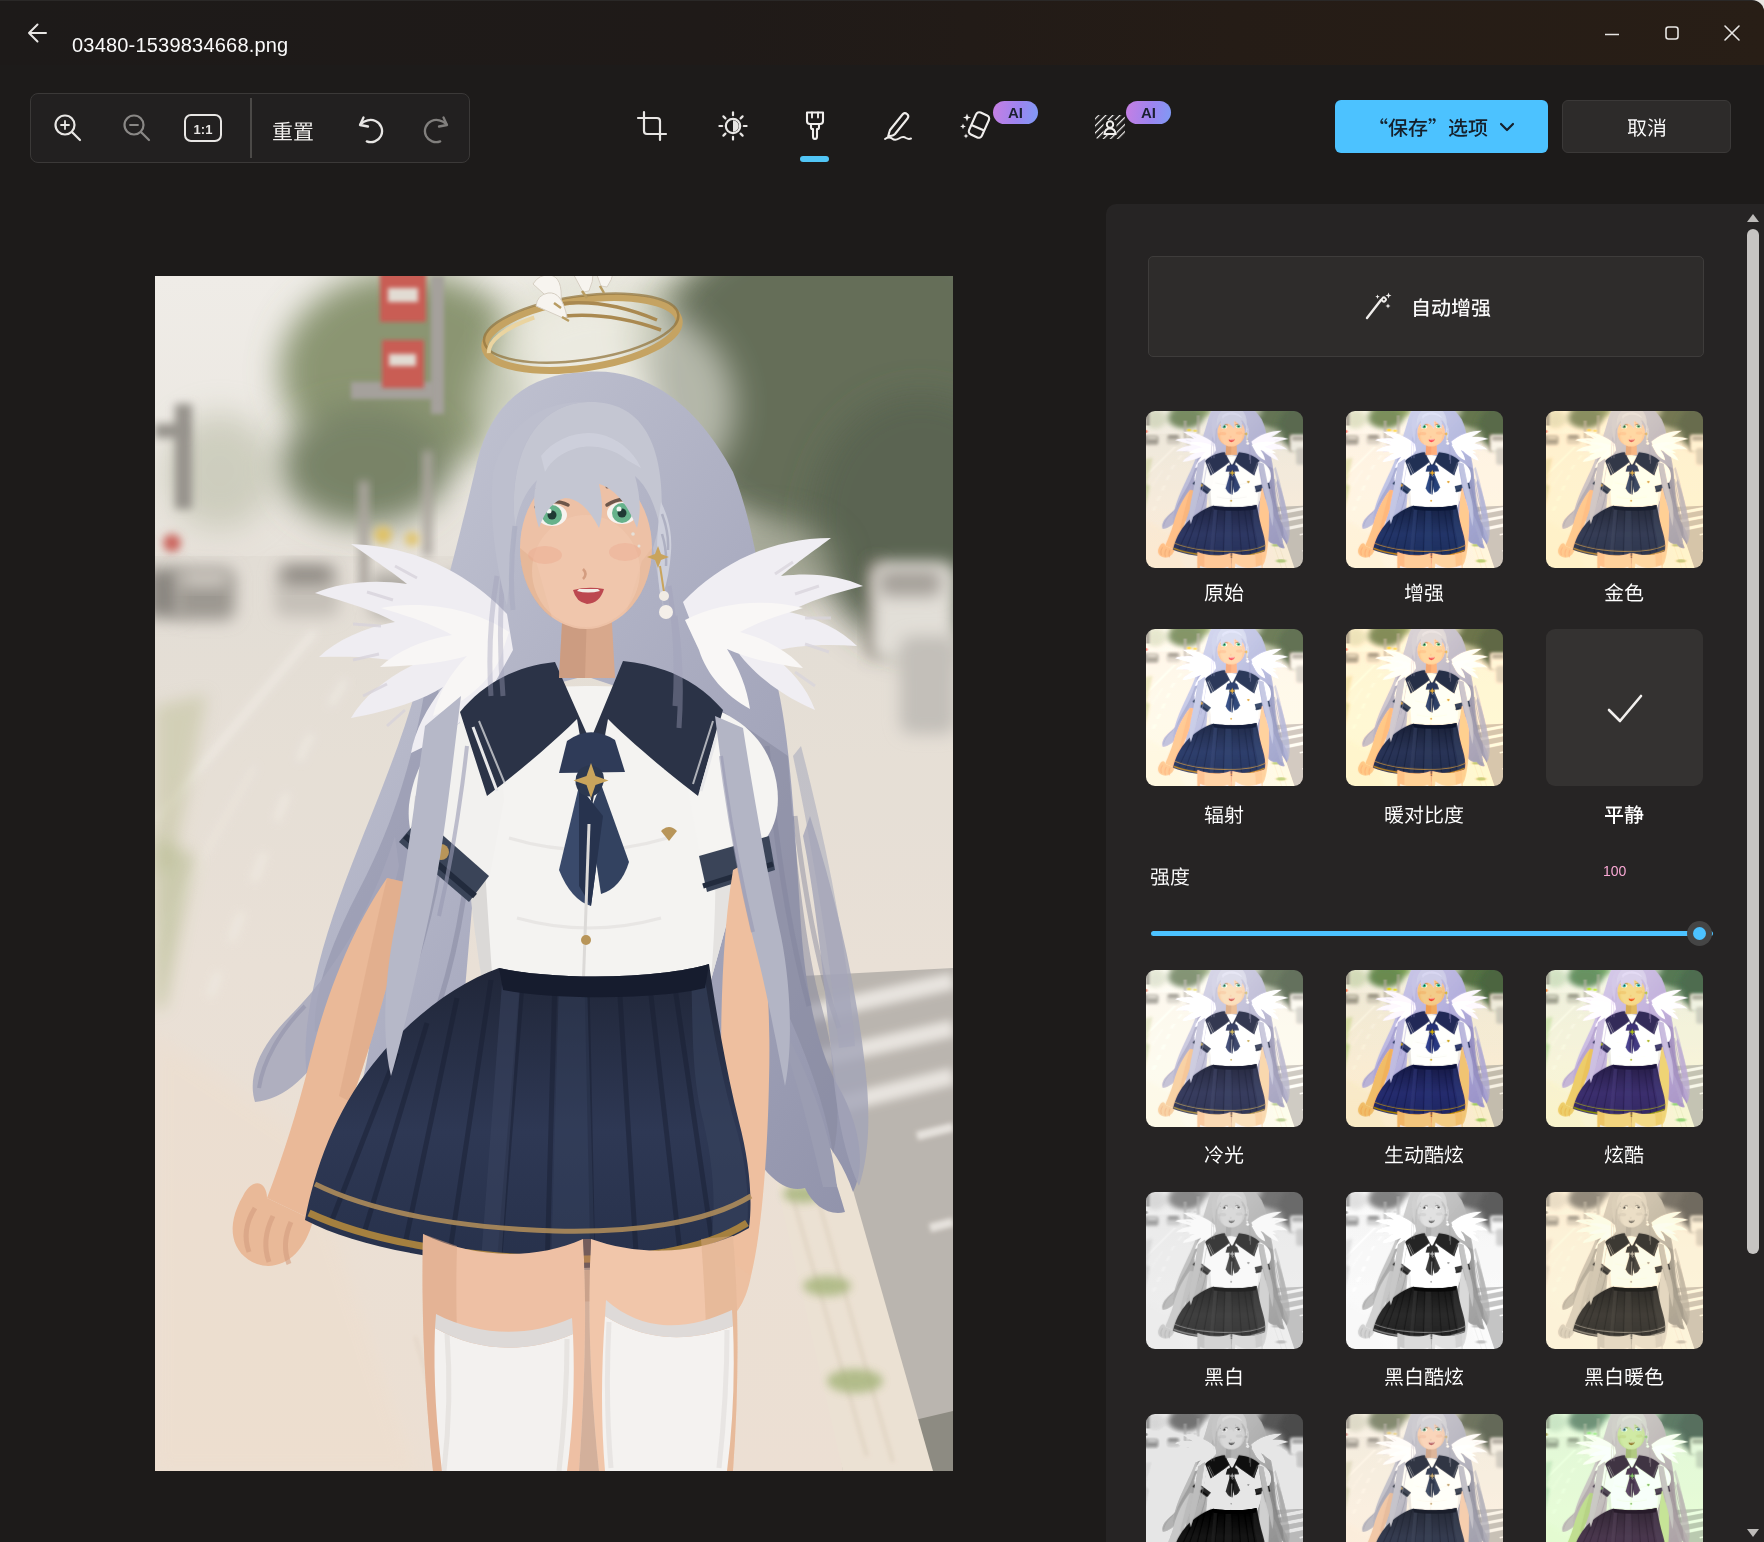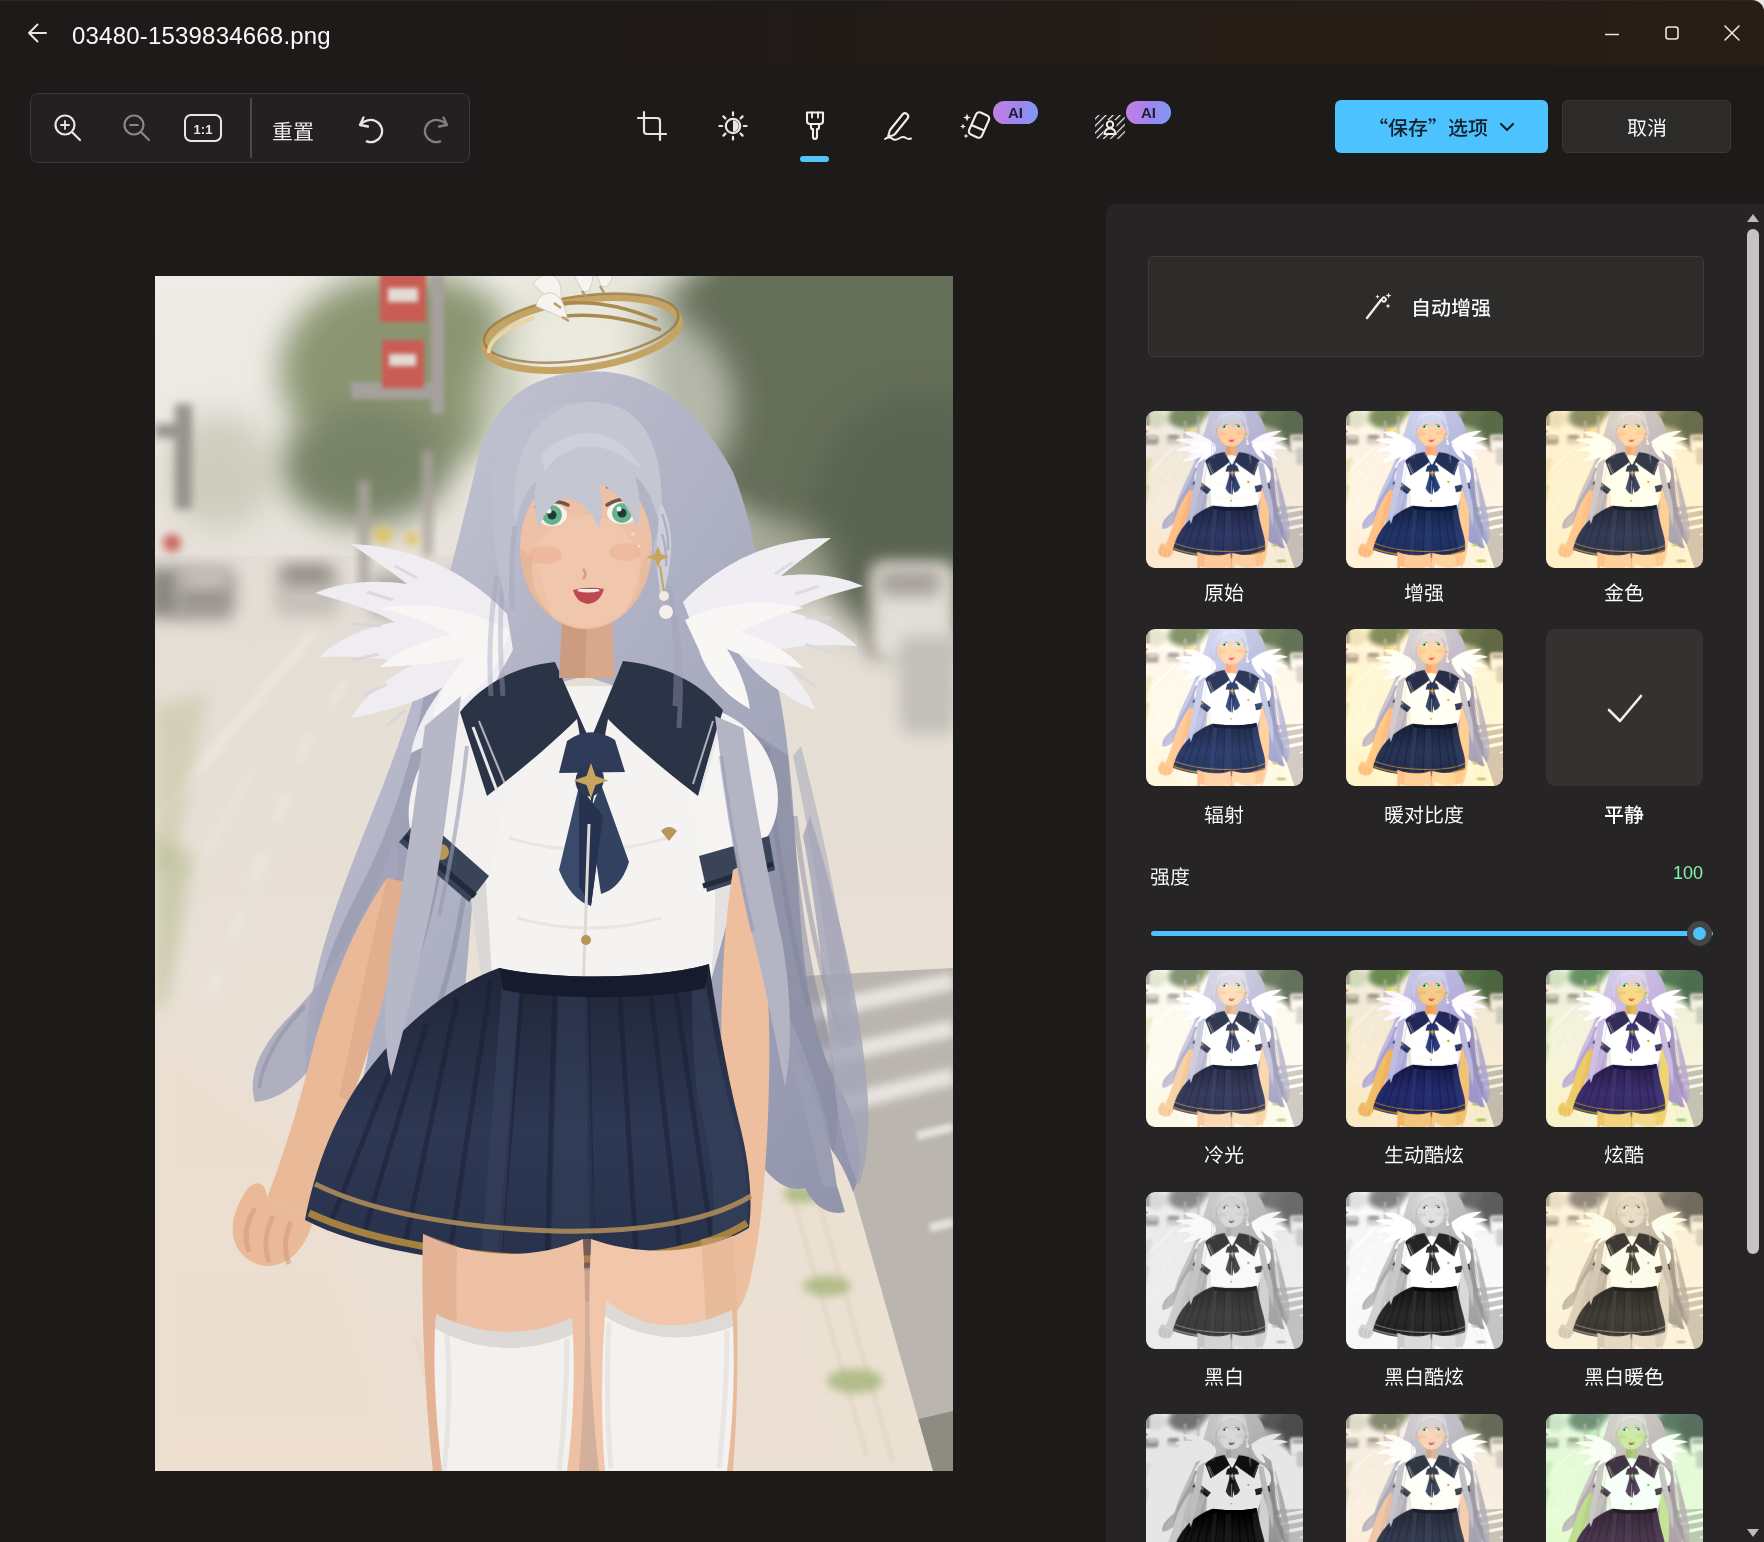--- a/index.html
+++ b/index.html
@@ -1,18 +1,18 @@
 <!DOCTYPE html>
 <html><head><meta charset="utf-8"><style>
 *{margin:0;padding:0;box-sizing:border-box}
 html,body{width:1764px;height:1542px;overflow:hidden;background:#141210;font-family:"Liberation Sans",sans-serif}
 #win{position:absolute;inset:0;background:#1d1b1a;overflow:hidden;border-top-right-radius:12px;border-top:1px solid rgba(255,255,255,.06)}
 .abs{position:absolute}
 #titlebar{position:absolute;left:0;top:0;width:1764px;height:64px;background:linear-gradient(90deg,#1d1a19 0%,#1f1a18 40%,#251c16 70%,#281e16 100%)}
-#title{position:absolute;left:72px;top:21px;color:#fafafa;font-size:24px;letter-spacing:.2px}
+#title{position:absolute;left:72px;top:33px;color:#fafafa;font-size:20px;letter-spacing:.2px}
 #toolgrp{position:absolute;left:30px;top:92px;width:440px;height:70px;border:1px solid #3b3938;border-radius:8px;background:#222020}
 .sep{position:absolute;left:250px;top:97px;width:2px;height:60px;background:#4b4947}
 #bluebtn{position:absolute;left:1335px;top:99px;width:213px;height:53px;background:#4cc2ff;border-radius:6px;display:flex;align-items:center;justify-content:center}
 #cancelbtn{position:absolute;left:1562px;top:99px;width:169px;height:53px;background:#2d2b2a;border:1px solid #3b3938;border-radius:6px;display:flex;align-items:center;justify-content:center}
 #underline{position:absolute;left:800px;top:155px;width:29px;height:6px;border-radius:3px;background:#51c5f5}
 .aibadge{position:absolute;width:45px;height:23px;border-radius:12px;background:linear-gradient(100deg,#c77fe3 0%,#9d84ef 55%,#7e9bf5 100%);display:flex;align-items:center;justify-content:center;color:#1b2030;font-size:15px;font-weight:bold;font-family:"Liberation Sans",sans-serif}
 #photo{position:absolute;left:155px;top:275px;width:798px;height:1195px}
 #panel{position:absolute;left:1106px;top:203px;width:658px;height:1339px;background:#262424;border-top-left-radius:10px}
 #autobtn{position:absolute;left:42px;top:52px;width:556px;height:101px;background:#2e2c2b;border:1px solid #3e3c3b;border-radius:5px;display:flex;align-items:center;justify-content:center;gap:16px}
 .thumb{position:absolute;width:157px;height:157px;border-radius:9px;overflow:hidden;background:#333}
@@ -510,21 +510,21 @@
         </svg></div>
       <div class="abs" style="left:278px;top:1159px"><svg width="80" height="26" viewBox="0 -21.2 80 26" style="overflow:visible">
           <path d="M5.6 -13.9C6.2 -13 6.7 -11.7 6.9 -10.9L8 -11.3C7.8 -12.1 7.2 -13.3 6.6 -14.3ZM13.2 -14.3C12.8 -13.3 12.1 -12 11.6 -11.1L12.6 -10.7C13.1 -11.5 13.8 -12.8 14.3 -13.8ZM6.8 -1.8C7 -0.7 7.2 0.6 7.2 1.5L8.6 1.3C8.6 0.5 8.4 -0.9 8.2 -1.9ZM10.9 -1.8C11.4 -0.7 11.8 0.6 12 1.5L13.5 1.1C13.3 0.3 12.8 -1 12.3 -2ZM15 -1.8C15.9 -0.8 17.1 0.7 17.6 1.6L19 1.1C18.5 0.1 17.3 -1.3 16.4 -2.3ZM3.4 -2.3C2.9 -1.1 2 0.3 1.1 1L2.5 1.7C3.5 0.8 4.3 -0.7 4.8 -2ZM4.5 -14.8H9.2V-10.4H4.5ZM10.7 -14.8H15.3V-10.4H10.7ZM1.1 -4.5V-3.1H18.9V-4.5H10.7V-6.3H17.2V-7.5H10.7V-9.2H16.8V-16H3.1V-9.2H9.2V-7.5H2.8V-6.3H9.2V-4.5Z M28.9 -16.9C28.7 -15.9 28.2 -14.6 27.8 -13.6H22.9V1.6H24.4V0.1H35.6V1.5H37.2V-13.6H29.5C29.9 -14.5 30.4 -15.6 30.8 -16.5ZM24.4 -1.4V-6H35.6V-1.4ZM24.4 -7.5V-12.1H35.6V-7.5Z M51.3 -16.1C51 -14.1 50.4 -12 49.6 -10.6C49.9 -10.4 50.6 -10.1 50.8 -9.9C51.2 -10.6 51.5 -11.4 51.8 -12.2H54V-9.1H49.7V-7.7H59.3V-9.1H55.4V-12.2H58.8V-13.6H55.4V-16.8H54V-13.6H52.2C52.4 -14.3 52.6 -15.1 52.7 -15.9ZM50.4 -6V1.5H51.8V0.6H57.2V1.5H58.6V-6ZM51.8 -0.8V-4.6H57.2V-0.8ZM42.5 -3.2H47.8V-1.1H42.5ZM42.5 -4.3V-6C42.7 -5.8 43 -5.6 43.1 -5.5C44.3 -6.6 44.6 -8.2 44.6 -9.5V-11.1H45.7V-7.3C45.7 -6.3 45.9 -6.1 46.8 -6.1C46.9 -6.1 47.6 -6.1 47.7 -6.1H47.8V-4.3ZM40.9 -16V-14.7H43.3V-12.4H41.3V1.5H42.5V0.1H47.8V1.4H49.1V-12.4H47V-14.7H49.3V-16ZM44.5 -12.4V-14.7H45.8V-12.4ZM42.5 -6.2V-11.1H43.7V-9.5C43.7 -8.5 43.5 -7.2 42.5 -6.2ZM46.6 -11.1H47.8V-7L47.6 -7C47.4 -7 46.9 -7 46.8 -7C46.6 -7 46.6 -7.1 46.6 -7.3Z M61.7 -12.7C61.6 -11.1 61.3 -9.1 60.8 -7.8L61.9 -7.4C62.4 -8.8 62.7 -11 62.8 -12.6ZM66.5 -13.3C66.3 -12 65.8 -10.2 65.4 -9.1L66.2 -8.7C66.7 -9.8 67.2 -11.5 67.7 -12.8ZM71.8 -16.3C72.3 -15.5 73 -14.4 73.3 -13.6H68.1V-12.2H72.2C71.2 -10.3 70 -8.6 69.6 -8.1C69.2 -7.5 68.8 -7.1 68.4 -7C68.6 -6.6 68.8 -6 68.9 -5.7C69.3 -5.8 69.9 -5.9 73.5 -6.2C72.1 -4.3 70.8 -2.8 70.2 -2.3C69.3 -1.3 68.7 -0.7 68.1 -0.5C68.3 -0.2 68.6 0.6 68.7 0.8C69.2 0.6 70 0.5 77.2 -0.2C77.5 0.4 77.7 0.9 77.8 1.3L79.1 0.7C78.6 -0.7 77.4 -3 76.1 -4.7L74.9 -4.3C75.5 -3.4 76.1 -2.4 76.7 -1.4L70.6 -0.9C73.1 -3.4 75.6 -6.5 77.7 -9.9L76.4 -10.6C75.8 -9.5 75.1 -8.5 74.4 -7.5L70.6 -7.3C71.7 -8.7 72.9 -10.5 73.8 -12.2H79V-13.6H73.7L74.7 -14.1C74.3 -14.9 73.6 -16 73 -16.9ZM63.6 -16.7V-9.8C63.6 -6.2 63.3 -2.4 60.8 0.6C61.1 0.8 61.6 1.3 61.8 1.6C63.2 -0 64 -1.9 64.5 -3.9C65.3 -2.9 66.3 -1.6 66.7 -0.9L67.7 -2C67.3 -2.5 65.4 -4.7 64.7 -5.4C64.9 -6.8 65 -8.3 65 -9.8V-16.7Z" fill="#ffffff"></path>
         </svg></div>
       <div class="abs" style="left:478px;top:1159px"><svg width="80" height="26" viewBox="0 -21.2 80 26" style="overflow:visible">
           <path d="M5.6 -13.9C6.2 -13 6.7 -11.7 6.9 -10.9L8 -11.3C7.8 -12.1 7.2 -13.3 6.6 -14.3ZM13.2 -14.3C12.8 -13.3 12.1 -12 11.6 -11.1L12.6 -10.7C13.1 -11.5 13.8 -12.8 14.3 -13.8ZM6.8 -1.8C7 -0.7 7.2 0.6 7.2 1.5L8.6 1.3C8.6 0.5 8.4 -0.9 8.2 -1.9ZM10.9 -1.8C11.4 -0.7 11.8 0.6 12 1.5L13.5 1.1C13.3 0.3 12.8 -1 12.3 -2ZM15 -1.8C15.9 -0.8 17.1 0.7 17.6 1.6L19 1.1C18.5 0.1 17.3 -1.3 16.4 -2.3ZM3.4 -2.3C2.9 -1.1 2 0.3 1.1 1L2.5 1.7C3.5 0.8 4.3 -0.7 4.8 -2ZM4.5 -14.8H9.2V-10.4H4.5ZM10.7 -14.8H15.3V-10.4H10.7ZM1.1 -4.5V-3.1H18.9V-4.5H10.7V-6.3H17.2V-7.5H10.7V-9.2H16.8V-16H3.1V-9.2H9.2V-7.5H2.8V-6.3H9.2V-4.5Z M28.9 -16.9C28.7 -15.9 28.2 -14.6 27.8 -13.6H22.9V1.6H24.4V0.1H35.6V1.5H37.2V-13.6H29.5C29.9 -14.5 30.4 -15.6 30.8 -16.5ZM24.4 -1.4V-6H35.6V-1.4ZM24.4 -7.5V-12.1H35.6V-7.5Z M51.8 -14.4C52 -13.5 52.2 -12.3 52.3 -11.6L53.6 -11.9C53.5 -12.6 53.2 -13.7 53 -14.6ZM57.4 -16.7C55 -16.1 50.8 -15.8 47.3 -15.7C47.5 -15.4 47.6 -14.9 47.7 -14.5C51.2 -14.6 55.5 -14.9 58.3 -15.5ZM48.2 -13.9C48.6 -13.1 49 -12.1 49.1 -11.4L50.4 -11.8C50.2 -12.4 49.8 -13.5 49.4 -14.3ZM56.6 -14.8C56.2 -13.8 55.4 -12.4 54.7 -11.4H47.6V-10.2H50.1L49.9 -8.6H47V-7.3H49.7C49.2 -4.4 48.1 -1.2 45.3 0.5C45.6 0.8 46.1 1.2 46.3 1.6C48.3 0.3 49.5 -1.6 50.3 -3.7C50.9 -2.7 51.7 -1.8 52.6 -1C51.4 -0.3 50.1 0.2 48.5 0.5C48.8 0.8 49.2 1.3 49.4 1.6C51 1.2 52.5 0.6 53.7 -0.2C55.1 0.6 56.7 1.3 58.5 1.7C58.7 1.3 59.1 0.7 59.4 0.4C57.7 0.1 56.2 -0.4 54.9 -1.1C56.1 -2.3 57.1 -3.7 57.7 -5.6L56.8 -6L56.6 -5.9H50.9L51.2 -7.3H59V-8.6H51.4L51.5 -10.2H58.6V-11.4H56.2C56.8 -12.3 57.5 -13.3 58 -14.3ZM51.1 -4.8H55.9C55.4 -3.6 54.7 -2.6 53.8 -1.9C52.6 -2.7 51.7 -3.6 51.1 -4.8ZM45.3 -8.2V-3.6H42.8V-8.2ZM45.3 -9.5H42.8V-13.9H45.3ZM41.5 -15.3V-0.7H42.8V-2.3H46.7V-15.3Z M69.5 -9.8V-6.4H64.9V-9.8ZM70.9 -9.8H75.7V-6.4H70.9ZM72 -13.7C71.4 -12.9 70.6 -11.9 69.9 -11.3H64.6C65.4 -12 66.1 -12.8 66.7 -13.7ZM67.1 -16.9C65.7 -14.2 63.2 -11.7 60.8 -10.2C61.1 -9.9 61.5 -9.1 61.6 -8.8C62.2 -9.2 62.8 -9.7 63.4 -10.2V-1.6C63.4 0.7 64.4 1.3 67.6 1.3C68.3 1.3 74.5 1.3 75.3 1.3C78.3 1.3 78.9 0.4 79.3 -2.8C78.8 -2.8 78.2 -3.1 77.8 -3.3C77.6 -0.7 77.3 -0.1 75.3 -0.1C73.9 -0.1 68.5 -0.1 67.5 -0.1C65.3 -0.1 64.9 -0.4 64.9 -1.6V-4.9H75.7V-4H77.2V-11.3H71.7C72.6 -12.2 73.6 -13.4 74.2 -14.4L73.3 -15.1L73 -15H67.7C67.9 -15.5 68.2 -15.9 68.4 -16.4Z" fill="#ffffff"></path>
         </svg></div>
       <div class="abs" style="left:44px;top:659px"><svg width="40" height="26" viewBox="0 -21.2 40 26" style="overflow:visible">
           <path d="M10.3 -14.5H16.1V-12H10.3ZM9 -15.7V-10.7H12.6V-8.9H8.5V-3.6H12.6V-0.6L7.6 -0.4L7.8 1.1C10.4 0.9 14 0.7 17.4 0.4C17.7 0.9 17.9 1.4 18 1.8L19.3 1.2C18.9 -0 17.8 -1.8 16.8 -3.2L15.6 -2.7C15.9 -2.1 16.3 -1.5 16.7 -0.9L14 -0.7V-3.6H18.1V-8.9H14V-10.7H17.6V-15.7ZM9.9 -7.7H12.6V-4.8H9.9ZM14 -7.7H16.7V-4.8H14ZM1.7 -11.3C1.5 -9.4 1.2 -6.9 0.9 -5.3H1.8L5.7 -5.3C5.5 -1.8 5.2 -0.5 4.9 -0.1C4.7 0.1 4.5 0.1 4.2 0.1C3.8 0.1 3 0.1 2.1 0C2.3 0.4 2.5 1 2.5 1.4C3.4 1.5 4.3 1.5 4.8 1.5C5.4 1.4 5.8 1.3 6.1 0.9C6.7 0.3 7 -1.5 7.2 -6C7.3 -6.2 7.3 -6.7 7.3 -6.7H2.5C2.7 -7.7 2.8 -8.8 2.9 -9.9H7.4V-15.7H1.2V-14.4H6V-11.3Z M27.7 -12.9V-11.1H24.5V-9.9H27.7V-6.6H35.5V-9.9H38.7V-11.1H35.5V-12.9H34V-11.1H29.2V-12.9ZM34 -9.9V-7.8H29.2V-9.9ZM35.1 -4.1C34.3 -3 33 -2.2 31.6 -1.6C30.2 -2.2 29 -3.1 28.2 -4.1ZM24.8 -5.3V-4.1H27.4L26.7 -3.8C27.5 -2.7 28.6 -1.7 29.9 -0.9C28.1 -0.3 26 0 23.8 0.2C24.1 0.5 24.3 1.1 24.4 1.5C26.9 1.2 29.4 0.7 31.5 -0.1C33.5 0.7 35.8 1.3 38.4 1.6C38.5 1.2 38.9 0.6 39.2 0.3C37 0.1 35 -0.3 33.2 -0.9C35 -1.9 36.4 -3.1 37.3 -4.9L36.4 -5.4L36.1 -5.3ZM29.5 -16.5C29.7 -16 30 -15.4 30.3 -14.8H22.5V-9.4C22.5 -6.4 22.4 -2.1 20.7 0.9C21.1 1 21.8 1.4 22.1 1.6C23.8 -1.6 24 -6.2 24 -9.4V-13.4H39V-14.8H32C31.7 -15.5 31.3 -16.3 31 -16.9Z" fill="#fafafa"></path>
         </svg></div>
-      <div class="abs" style="left:497px;top:659px;width:100px;text-align:right;color:#86efac;font-size:18px">100</div>
+      <div class="abs" style="left:497px;top:659px;width:100px;text-align:left;color:#f9a8d4;font-size:14px">100</div>
       <div id="sliderwrap">
         <div style="position:absolute;left:0;top:0;width:100%;height:5px;border-radius:3px;background:#4cc2ff"></div>
 <div style="position:absolute;left:536px;top:-10px;width:25px;height:25px;border-radius:50%;background:#454545"></div>
 <div style="position:absolute;left:542px;top:-4px;width:13px;height:13px;border-radius:50%;background:#4cc2ff"></div>
       </div>
     </div>
     <div class="abs" style="left:1747px;top:207px"><svg width="12" height="8" viewBox="0 0 12 8">
         <path d="M6 0 L12 8 L0 8 Z" fill="#bdbbb9"></path>
       </svg></div>
     <div class="abs" style="left:1747px;top:228px;width:12px;height:1025px;border-radius:6px;background:#c6c4c2"></div>

